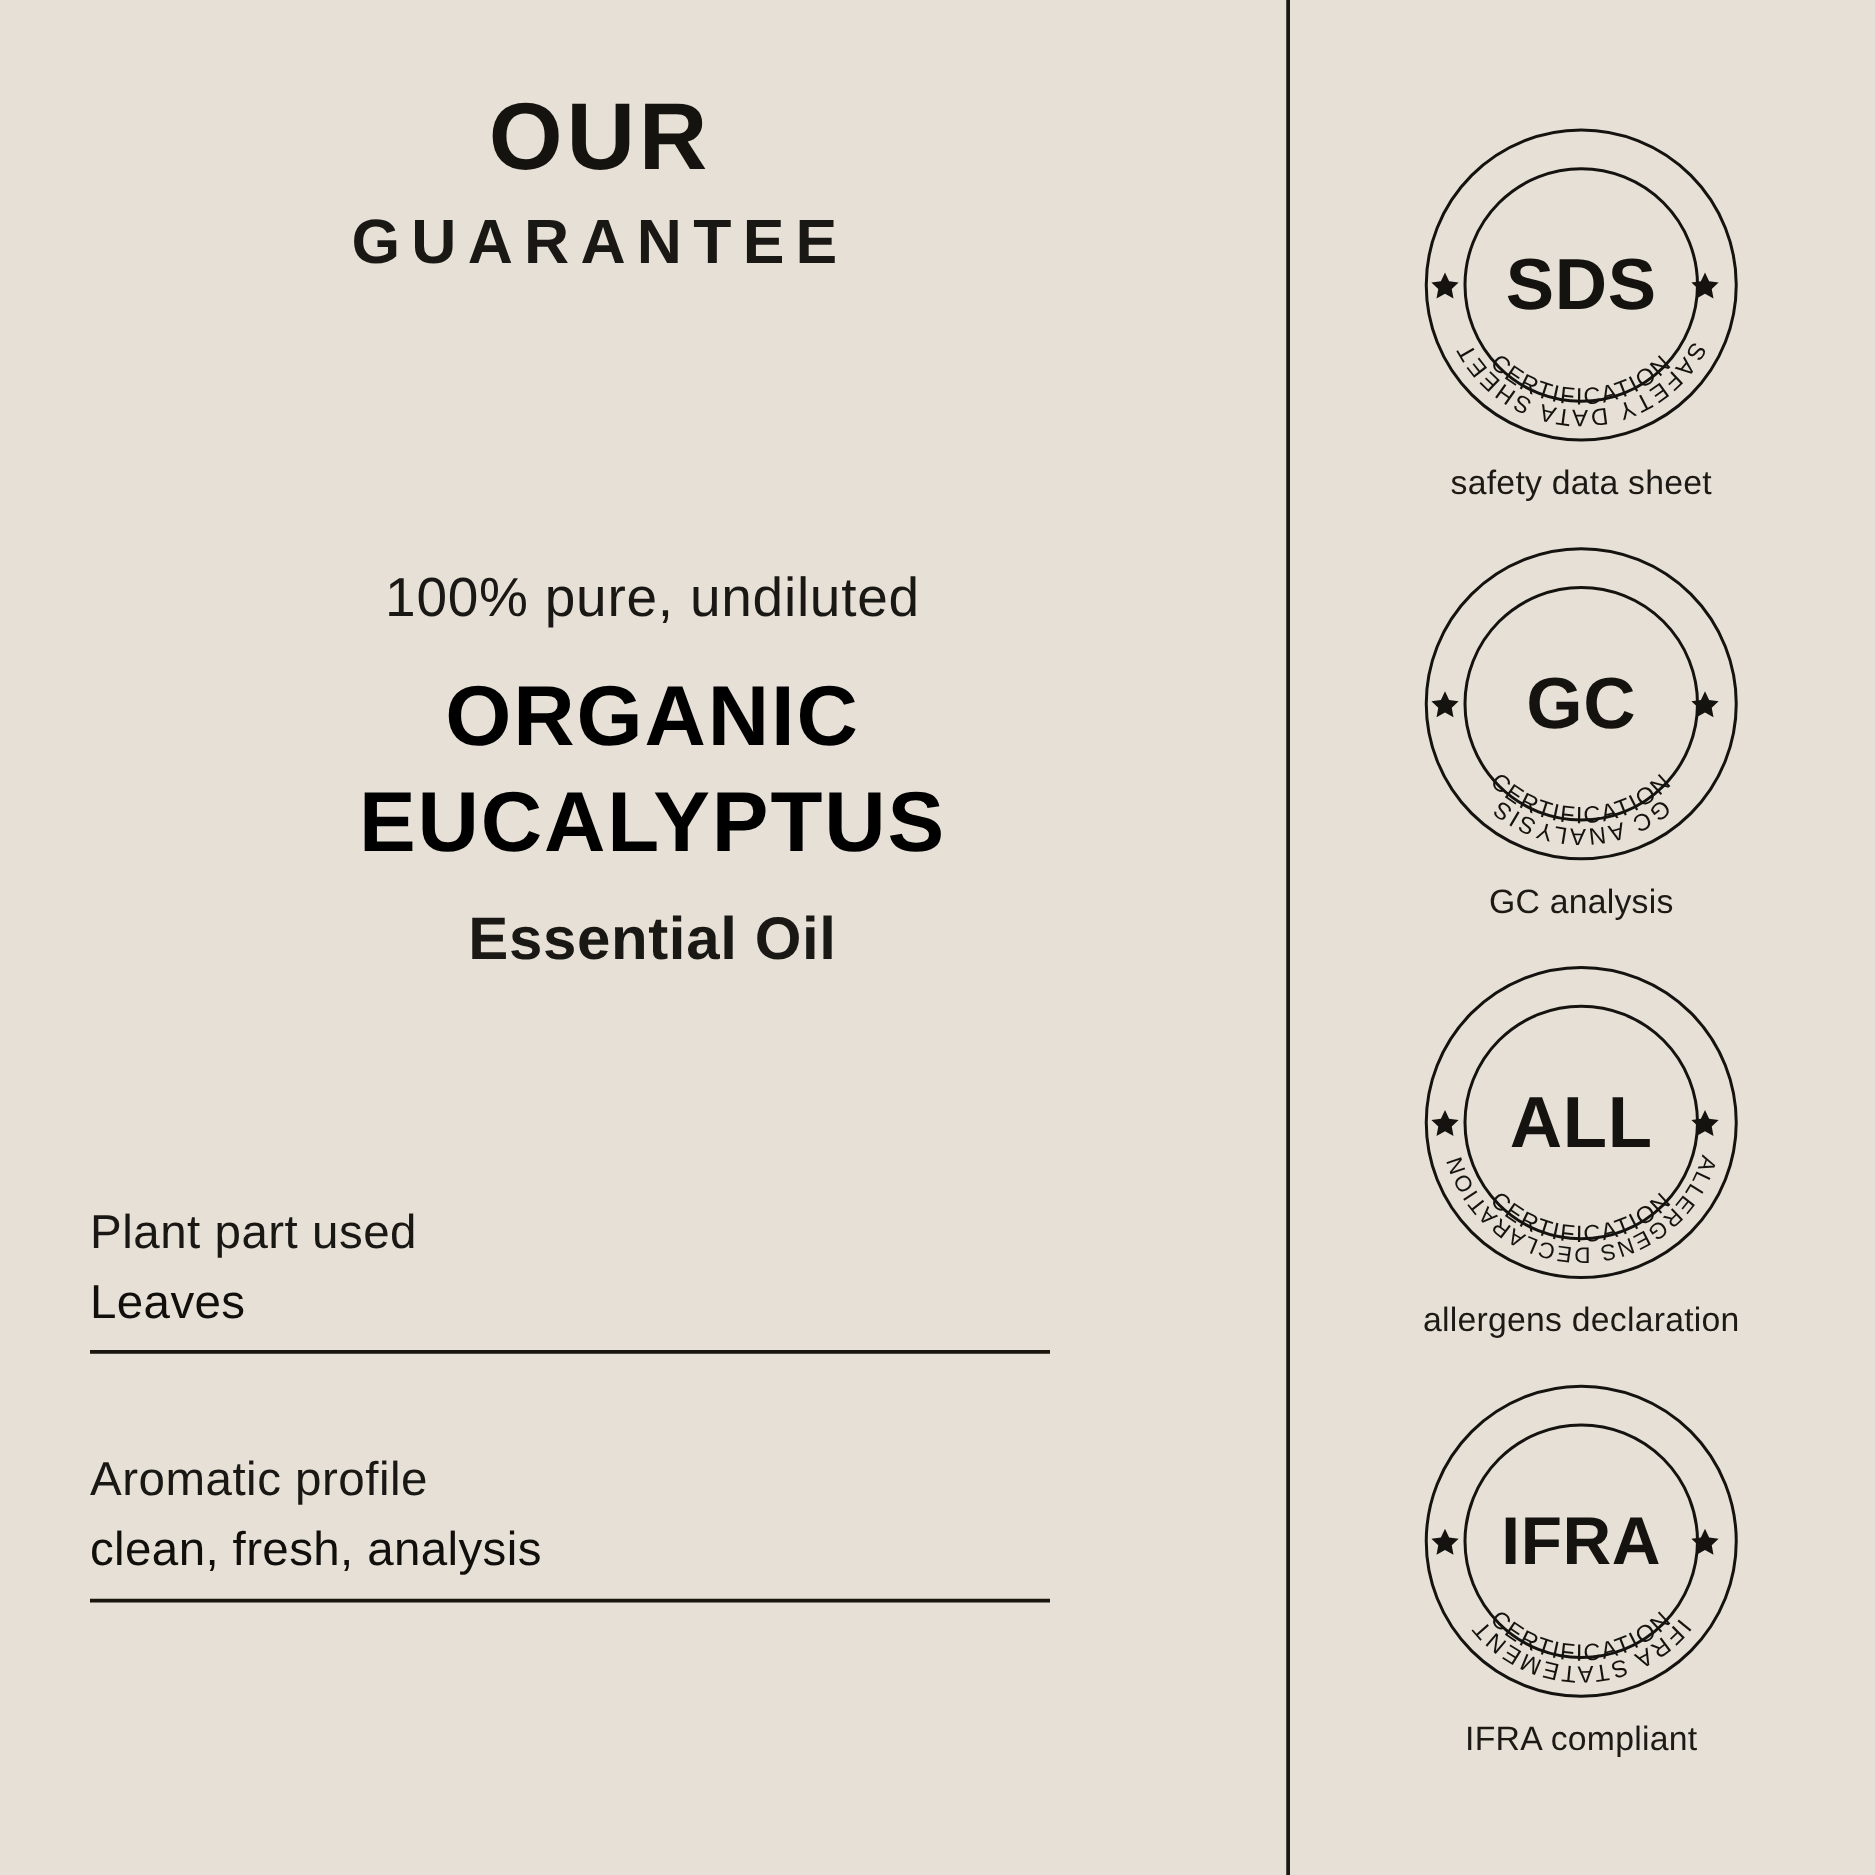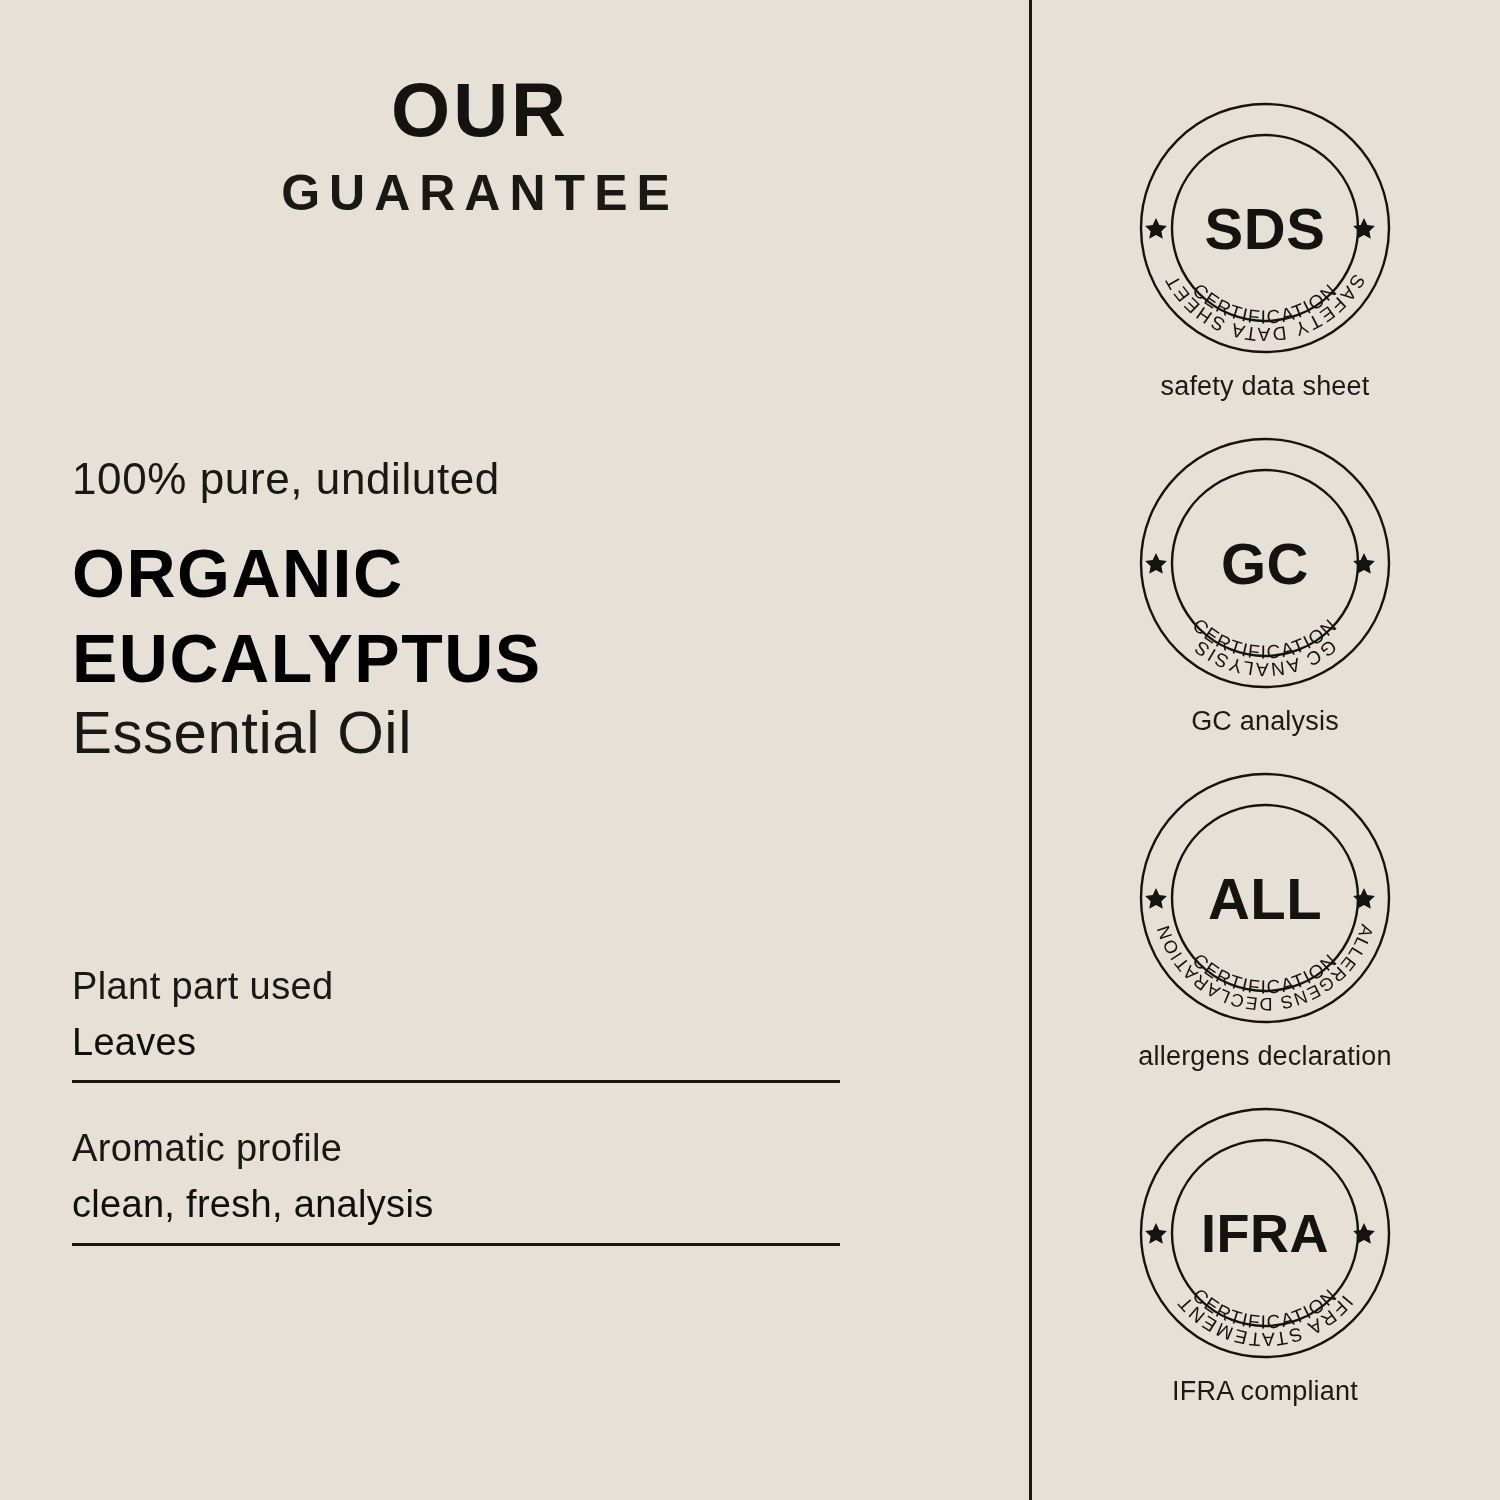--- a/index.html
+++ b/index.html
@@ -52,55 +52,57 @@
     line-height: 1.0;
     margin-top: 20px;
     color: #1a1814;
   }
 
   .product-block {
     position: absolute;
     left: 72px;
     top: 455px;
     width: 900px;
+    text-align: center;
   }
   .eyebrow {
     font-size: 44px;
     font-weight: 300;
     letter-spacing: 0.6px;
     line-height: 1.1;
     color: #1a1814;
   }
   .product-name {
     margin-top: 28px;
     font-size: 68px;
     font-weight: 700;
     letter-spacing: 1.5px;
     line-height: 1.24;
     color: #000000;
   }
   .product-sub {
-    font-size: 60px;
-    font-weight: 400;
+    margin-top: 26px;
+    font-size: 48px;
+    font-weight: 700;
     letter-spacing: 0.5px;
     line-height: 1.1;
     color: #1a1814;
   }
 
   .attributes {
     position: absolute;
     left: 72px;
     top: 965px;
     width: 768px;
   }
   .attr-row {
     width: 768px;
     border-bottom: 3px solid #19150f;
     padding-bottom: 16px;
-    margin-bottom: 44px;
+    margin-bottom: 80px;
   }
   .attr-row:last-child { margin-bottom: 5px; }
   .attr-label {
     font-size: 38px;
     font-weight: 300;
     letter-spacing: 0.4px;
     line-height: 1.15;
     color: #1a1814;
   }
   .attr-value {

